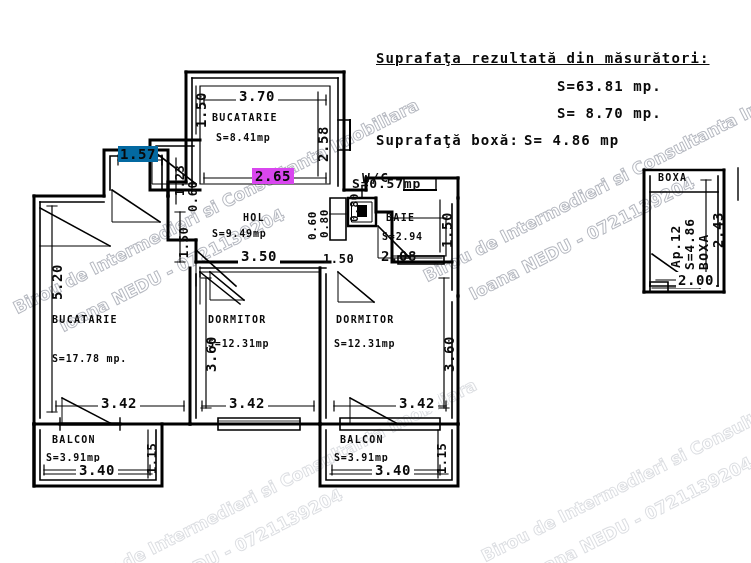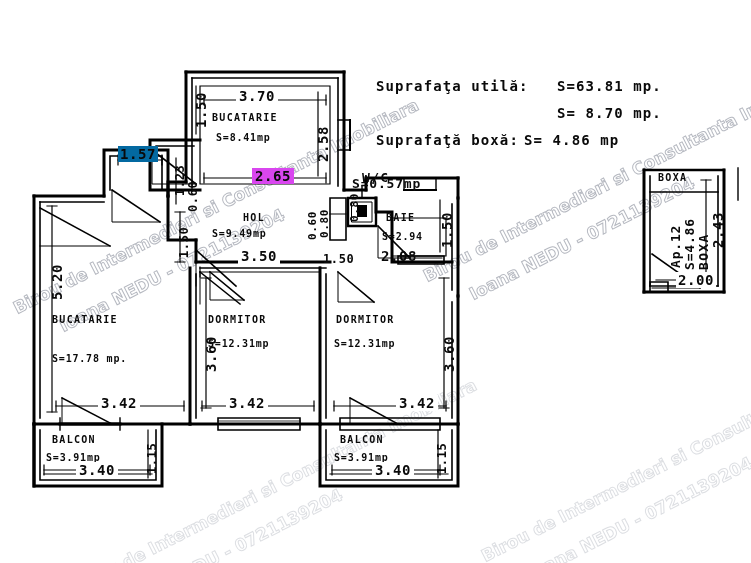--- a/index.html
+++ b/index.html
@@ -239,22 +239,22 @@
       <path d="M332 465 L332 475 M440 465 L440 475" stroke-width="1.2"></path>
 
       <path d="M438 430 L438 478" stroke-width="1.2"></path>
 
       <path d="M706 180 L706 282" stroke-width="1.2"></path>
       <path d="M701 180 L711 180 M701 282 L711 282" stroke-width="1.2"></path>
       <path d="M656 280 L712 280" stroke-width="1.2"></path>
     </g>
   </svg>
 
-
-  <div class="tw hdr" style="left:376px;top:78px;">Suprafaţa utilă:</div>
+  <div class="tw hdr u" style="left:376px;top:50px;">Suprafaţa rezultată din măsurători:</div>
+
   <div class="tw hdr" style="left:557px;top:78px;">S=63.81 mp.</div>
 
   <div class="tw hdr" style="left:557px;top:105px;">S= 8.70 mp.</div>
 
   <div class="tw hdr" style="left:376px;top:132px;">Suprafaţă boxă:</div>
   <div class="tw hdr" style="left:524px;top:132px;">S= 4.86 mp</div>
 
   <div class="tw roomname" style="left:212px;top:112px;">BUCATARIE</div>
   <div class="tw roomarea" style="left:216px;top:132px;">S=8.41mp</div>
   <div class="tw dim" style="left:236px;top:88px;background:#fff;padding:0 3px;">3.70</div>

